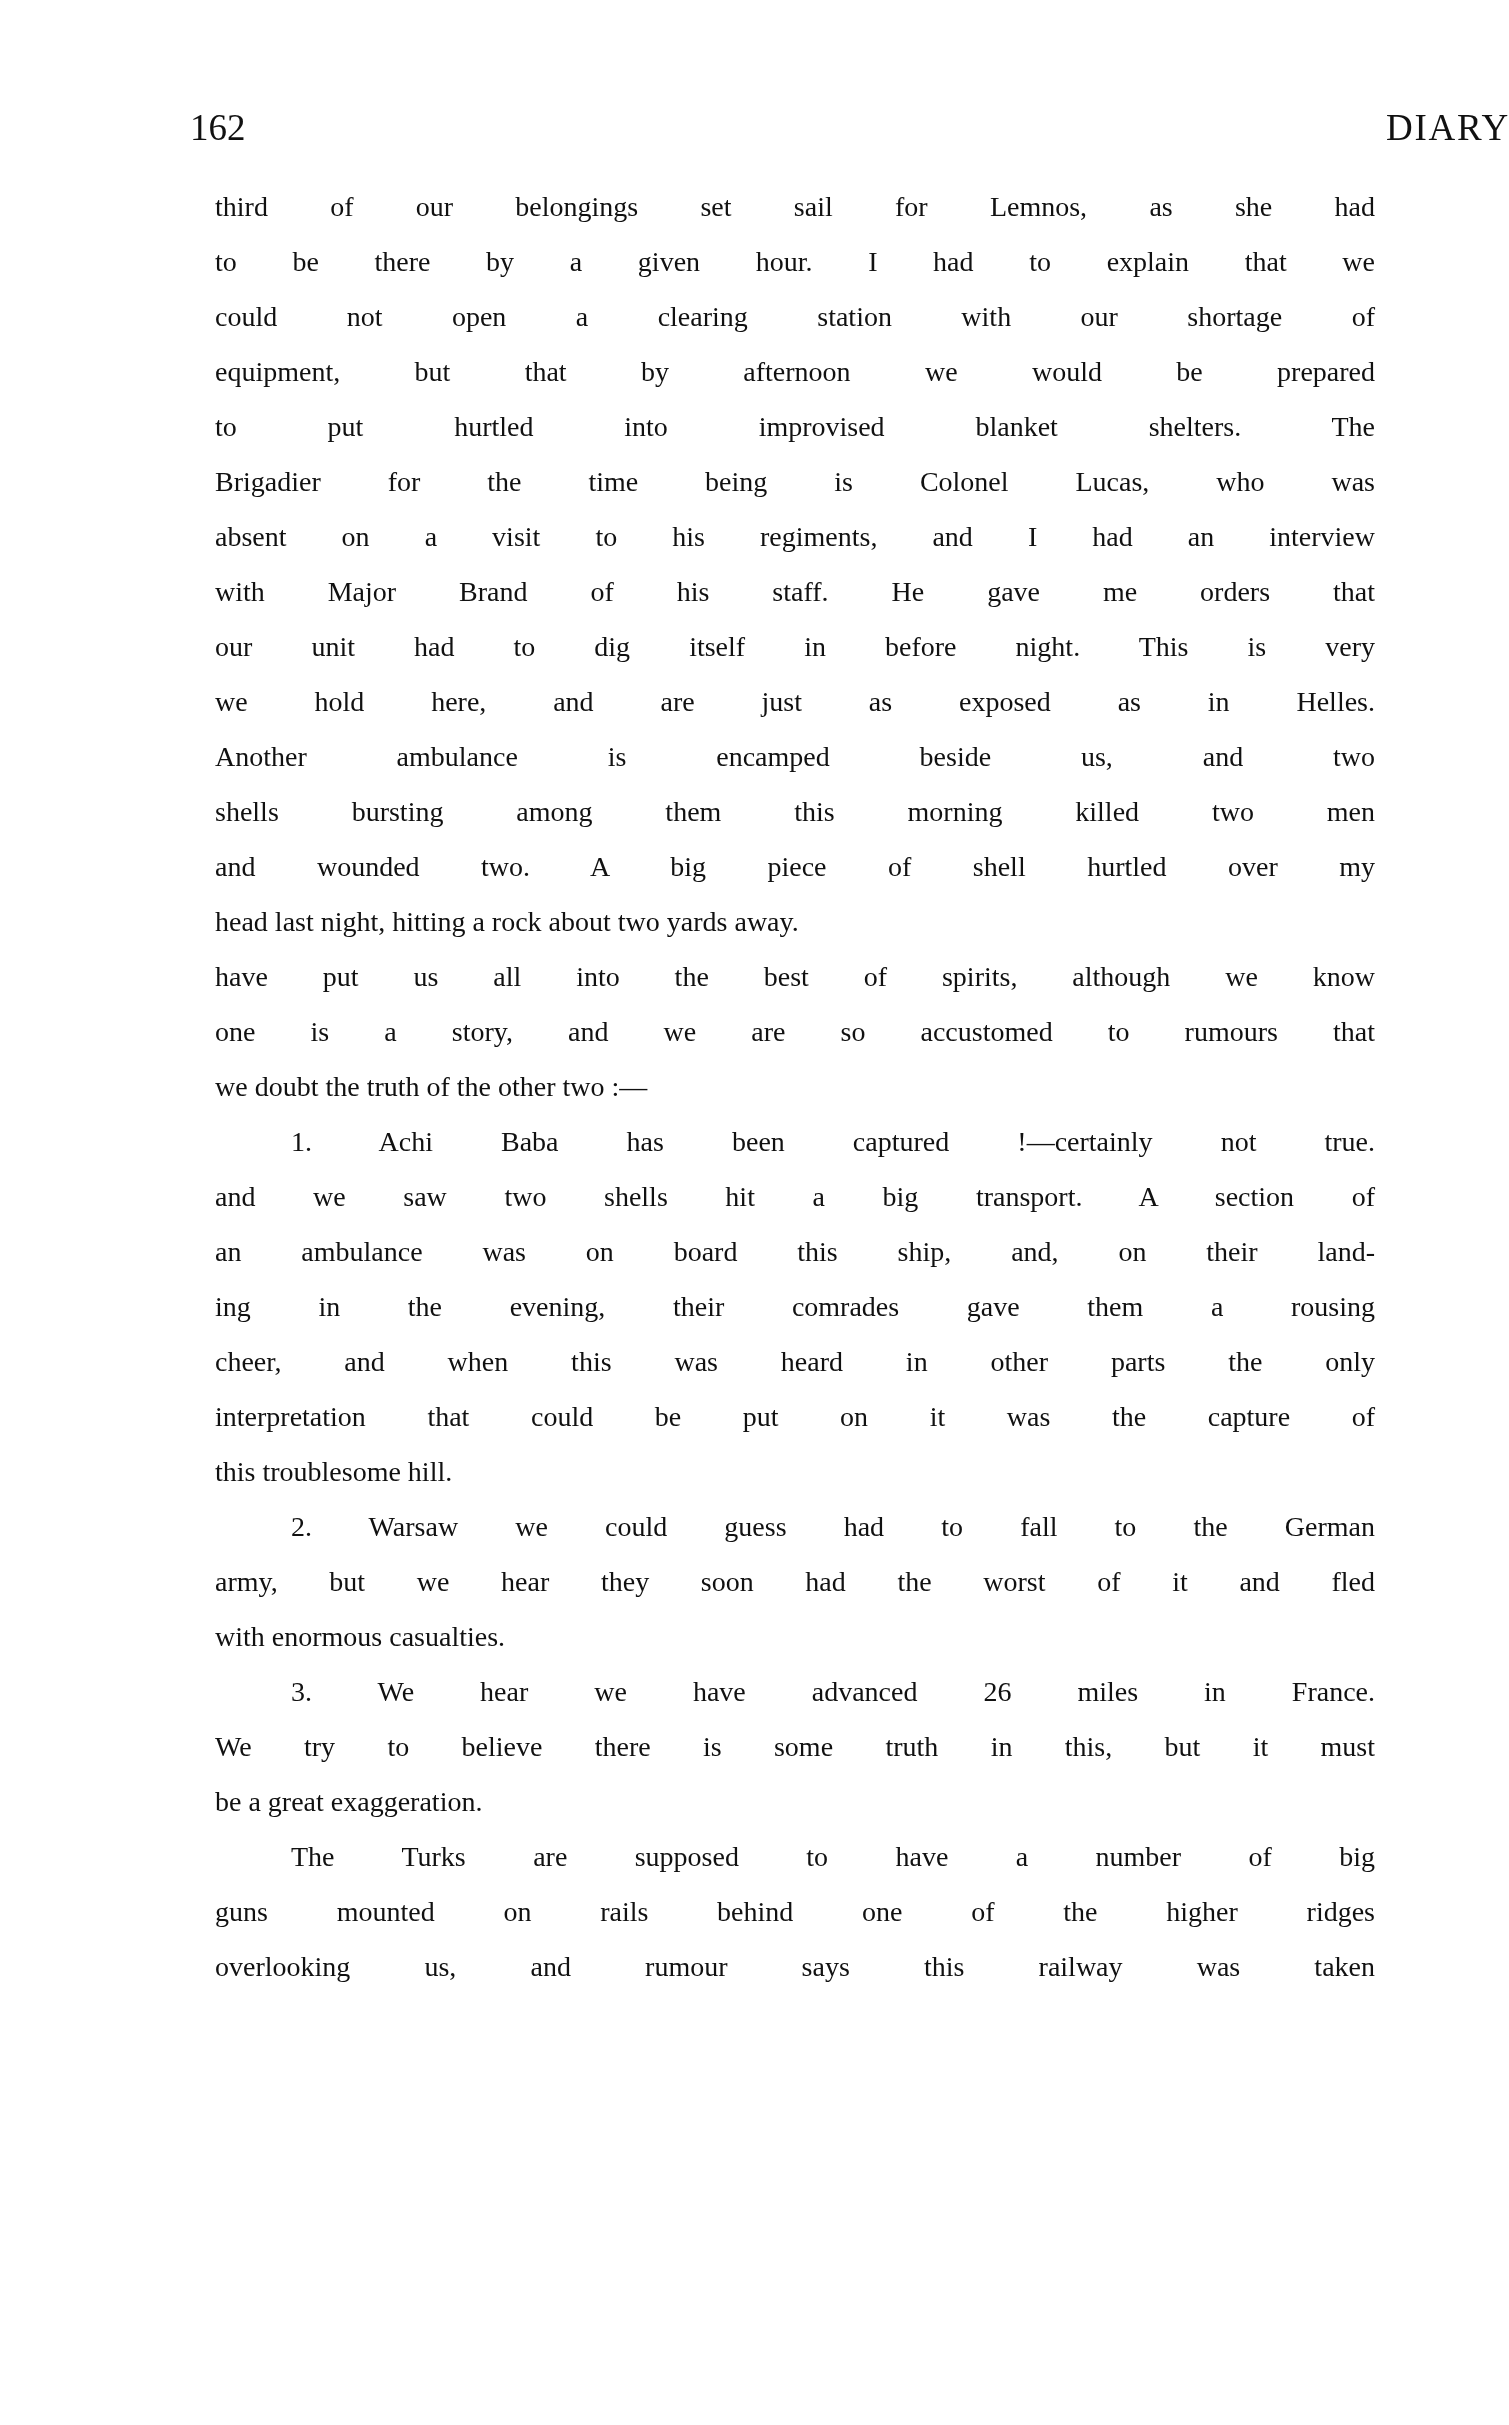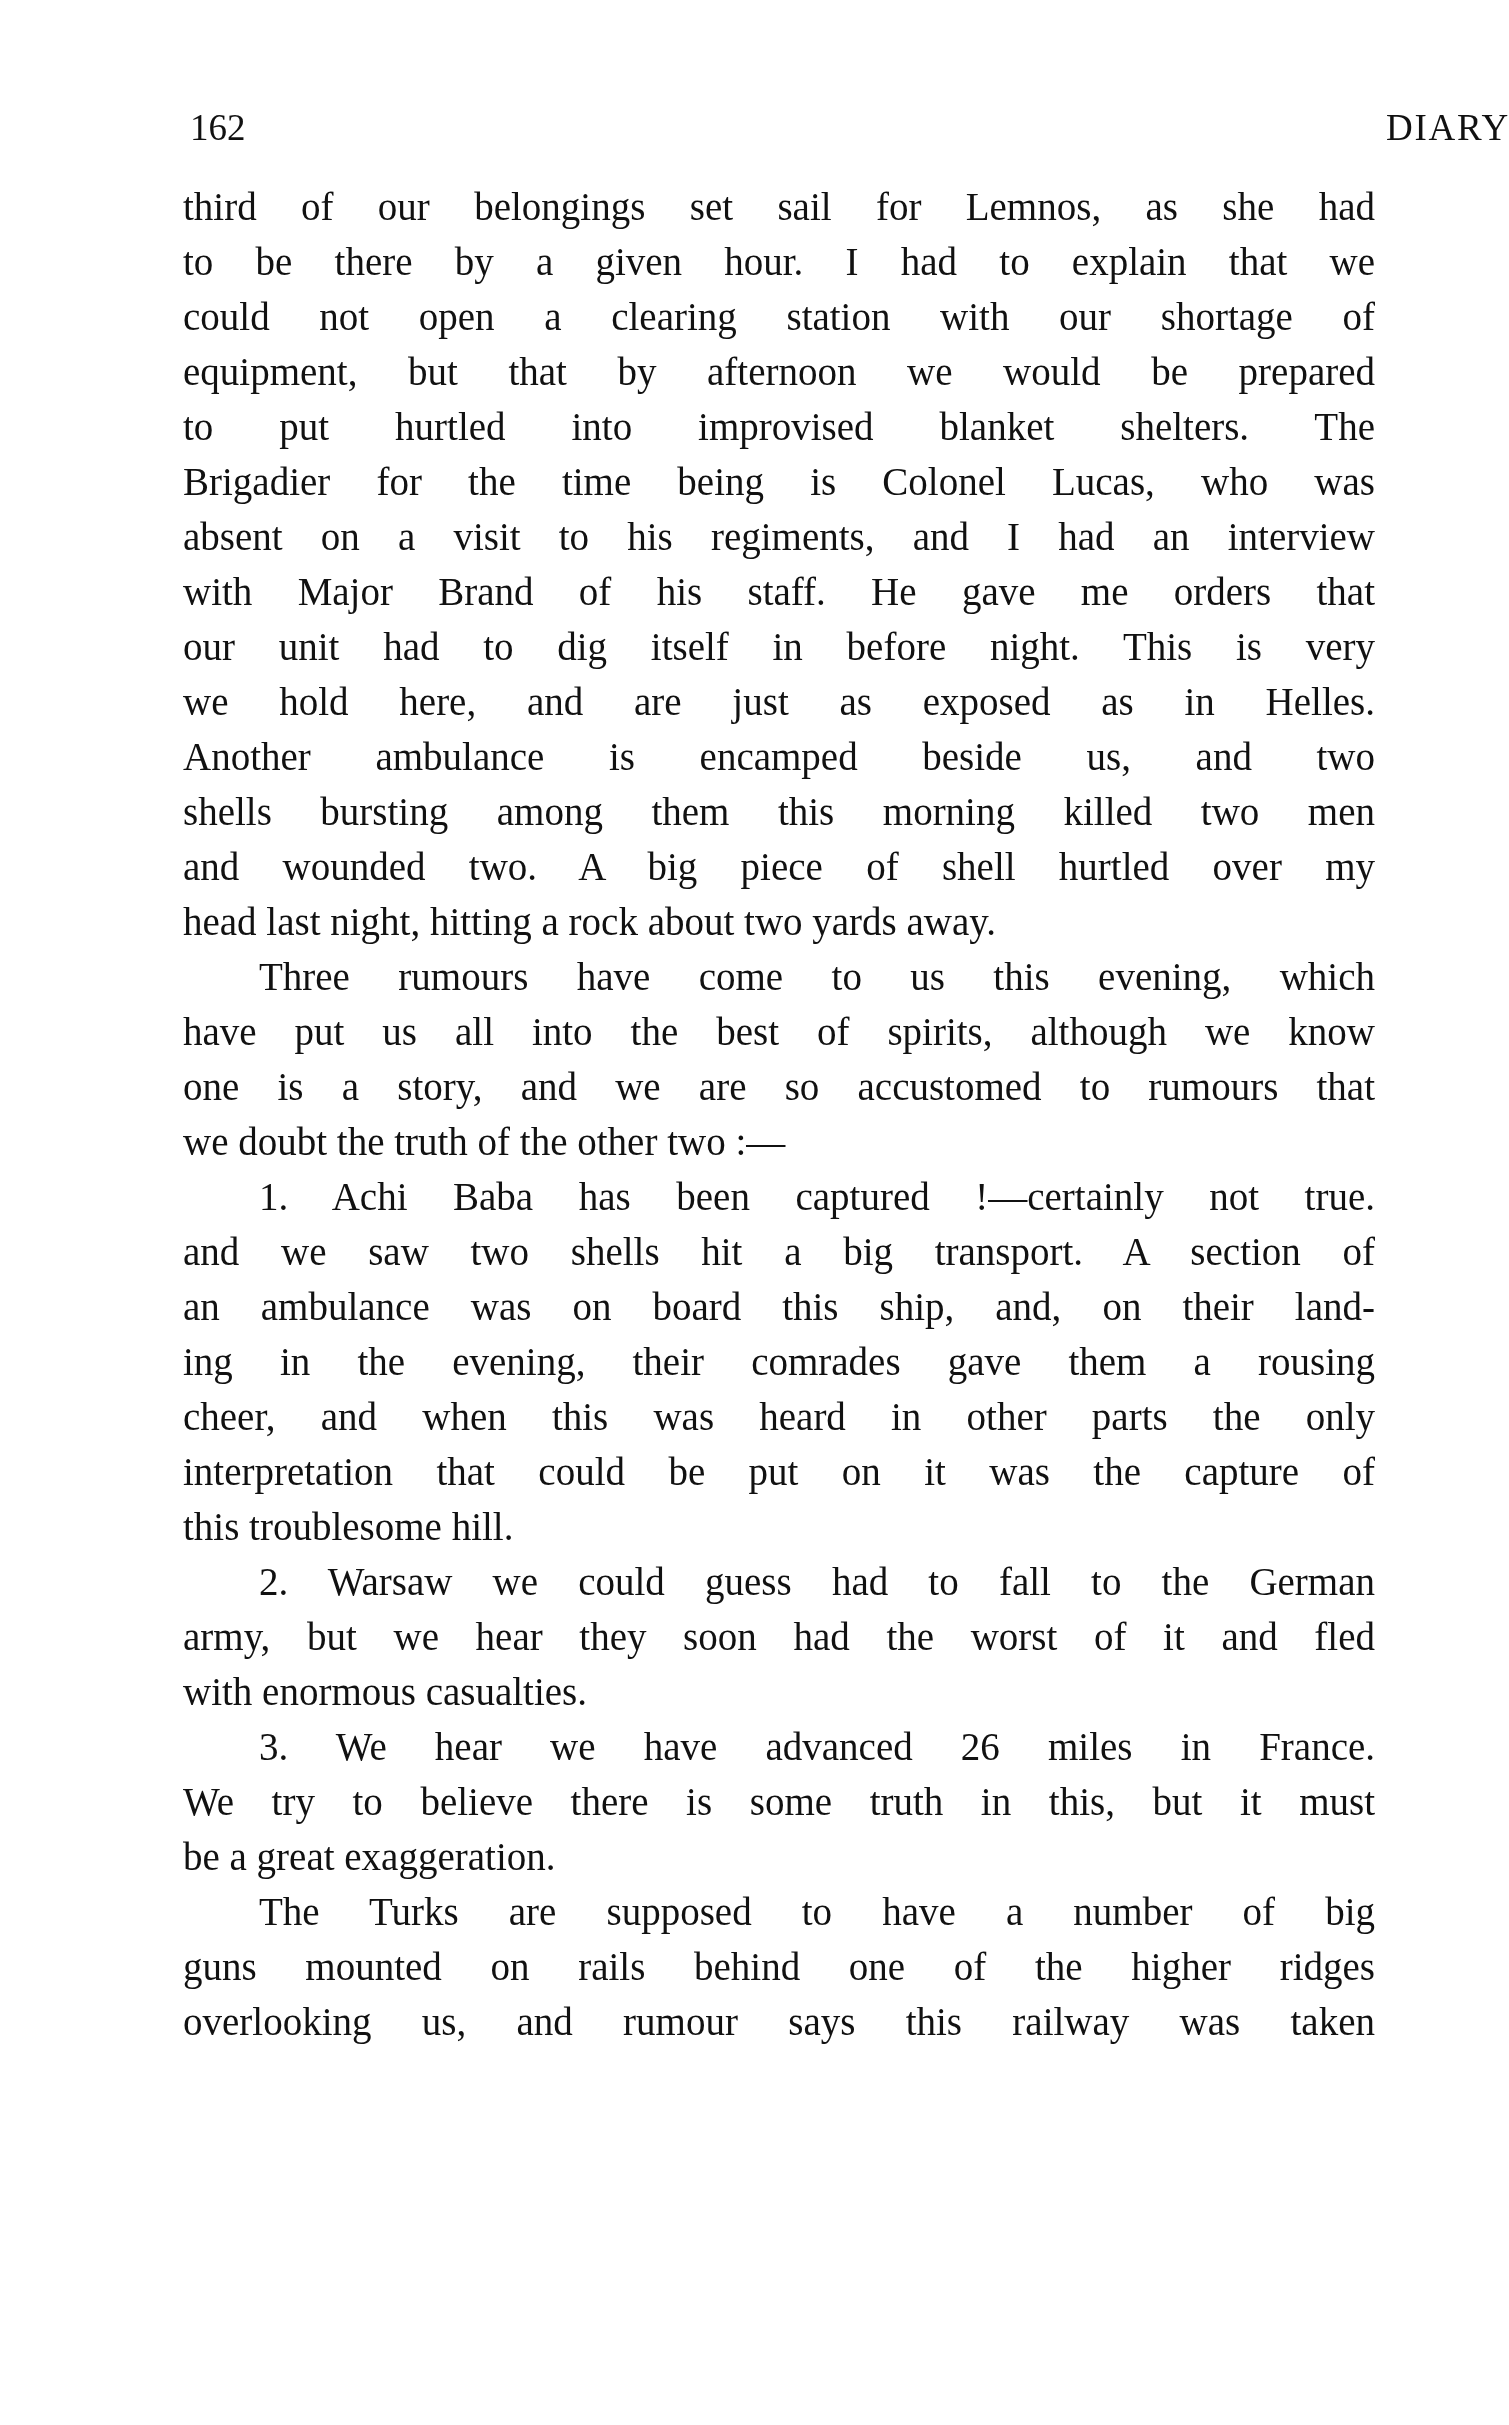--- a/index.html
+++ b/index.html
@@ -3,22 +3,22 @@
 <meta charset="utf-8">
 <style>
   html, body { margin: 0; padding: 0; background: #ffffff; }
   body { width: 1510px; height: 2426px; position: relative; overflow: hidden;
          font-family: "Liberation Serif", "DejaVu Serif", serif; color: #111111; }
   .header { position: absolute; left: 0; top: 0; width: 1510px; height: 146px; margin-top: 16px; }
   .page-number { position: absolute; left: 190px; top: 89px; font-size: 37px; line-height: 46px; }
   .running-head { position: absolute; left: 0; width: 1510px; top: 89px; text-align: right;
                   font-size: 37px; line-height: 46px; letter-spacing: 1.8px; padding-left: 46px; box-sizing: border-box; }
   .body-text { position: absolute; left: 183px; top: 179px; width: 1192px; }
-  .line { display: block; height: 55px; line-height: 55px; font-size: 39px;
-          white-space: nowrap; text-align: justify; text-align-last: justify; overflow: visible; }
+  .line { display: block; height: 55px; line-height: 55px; font-size: 28px;
+          white-space: nowrap; text-align: justify; text-align-last: justify; overflow: visible; margin-left: 32px; }
   .line.last { text-align-last: left; }
   .line.indent { padding-left: 76px; }
 </style>
 </head>
 <body>
 
 <div class="header">
   <span class="page-number">162</span>
   <div class="running-head">DIARY</div>
 </div>
@@ -31,21 +31,20 @@
     <span class="line">to put hurtled into improvised blanket shelters.  The</span>
     <span class="line">Brigadier for the time being is Colonel Lucas, who was</span>
     <span class="line">absent on a visit to his regiments, and I had an interview</span>
     <span class="line">with Major Brand of his staff.  He gave me orders that</span>
     <span class="line">our unit had to dig itself in before night.  This is very</span>
     <span class="line">we hold here, and are just as exposed as in Helles.</span>
     <span class="line">Another ambulance is encamped beside us, and two</span>
     <span class="line">shells bursting among them this morning killed two men</span>
     <span class="line">and wounded two.  A big piece of shell hurtled over my</span>
     <span class="line last">head last night, hitting a rock about two yards away.</span>
-    <span class="line indent">Three rumours have come to us this evening, which</span>
     <span class="line">have put us all into the best of spirits, although we know</span>
     <span class="line">one is a story, and we are so accustomed to rumours that</span>
     <span class="line last">we doubt the truth of the other two :—</span>
     <span class="line indent">1. Achi Baba has been captured !—certainly not true.</span>
     <span class="line">and we saw two shells hit a big transport.  A section of</span>
     <span class="line">an ambulance was on board this ship, and, on their land-</span>
     <span class="line">ing in the evening, their comrades gave them a rousing</span>
     <span class="line">cheer, and when this was heard in other parts the only</span>
     <span class="line">interpretation that could be put on it was the capture of</span>
     <span class="line last">this troublesome hill.</span>

